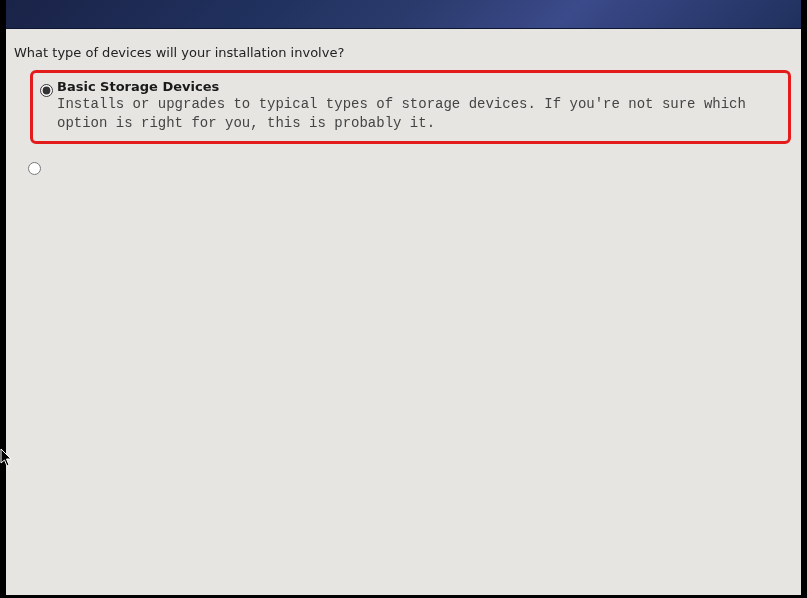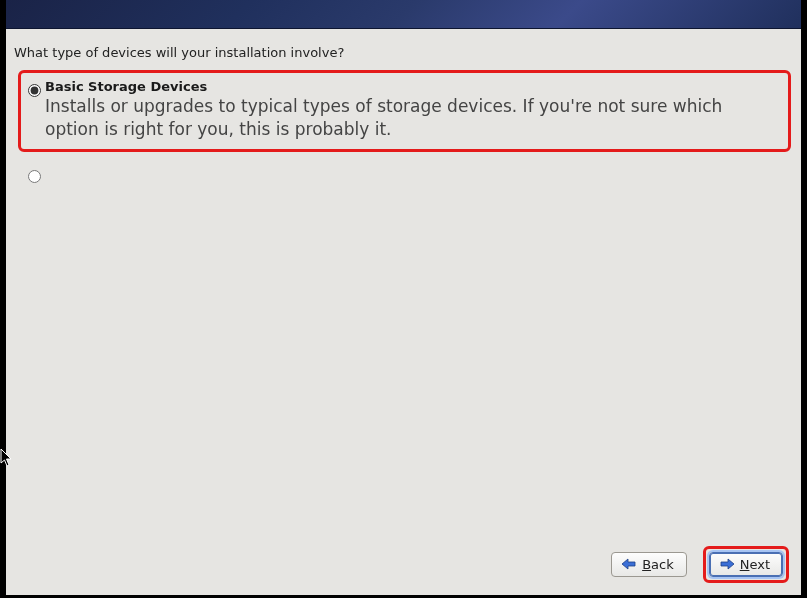--- a/index.html
+++ b/index.html
@@ -49,20 +49,21 @@
     .option-row {
       display: flex;
       align-items: flex-start;
       padding: 6px 6px 8px 2px;
       border: 3px solid transparent;
       border-radius: 6px;
       margin-bottom: 4px;
     }
     .option-row.highlighted {
       border-color: #e41b1b;
+      margin-left: 12px;
     }
     .radio-wrap {
       width: 22px;
       display: flex;
       justify-content: center;
       padding-top: 2px;
       flex-shrink: 0;
     }
     input[type="radio"] {
       width: 13px;
@@ -74,23 +75,24 @@
       flex: 1;
       padding-right: 6px;
     }
     .option-title {
       font-size: 13px;
       font-weight: bold;
       color: #1a1a1a;
       margin-bottom: 1px;
     }
     .option-desc {
-      font-size: 17px;
+      font-size: 14px;
       color: #444;
       line-height: 1.35;
+      font-family: Liberation Mono, monospace;
     }
     .footer {
       height: 62px;
       flex-shrink: 0;
       display: flex;
       justify-content: flex-end;
       align-items: center;
       gap: 10px;
       padding-right: 12px;
     }
@@ -162,39 +164,17 @@
         <span class="radio-wrap">
           <input type="radio" name="storage" style="">
         </span>
         <span class="option-text">
         </span>
       </label>
 
     </div>
   </div>
 
-  <div class="footer">
-    <span class="btn-wrap">
-      <button class="nav-btn">
-        <span class="arrow-icon">
-          <svg viewBox="0 0 18 14" width="18" height="14">
-            <path d="M8 2 L2 7 L8 12 L8 9 L15 9 L15 5 L8 5 Z" fill="#3b6fd6" stroke="#1d3f85" stroke-width="0.8"></path>
-          </svg>
-        </span>
-        <span><span class="mn">B</span><span>ack</span></span>
-      </button>
-    </span>
-    <span class="btn-wrap highlighted">
-      <button class="nav-btn focus">
-        <span class="arrow-icon">
-          <svg viewBox="0 0 18 14" width="18" height="14">
-            <path d="M10 2 L16 7 L10 12 L10 9 L3 9 L3 5 L10 5 Z" fill="#3b6fd6" stroke="#1d3f85" stroke-width="0.8"></path>
-          </svg>
-        </span>
-        <span><span class="mn">N</span><span>ext</span></span>
-      </button>
-    </span>
-  </div>
 </div>
 
 <svg class="cursor" width="14" height="20">
   <path d="M1 1 L1 15 L4.5 12 L7 18 L9 17 L6.5 11 L11 11 Z" fill="#000" stroke="#fff" stroke-width="1"></path>
 </svg>
 
 </body></html>

